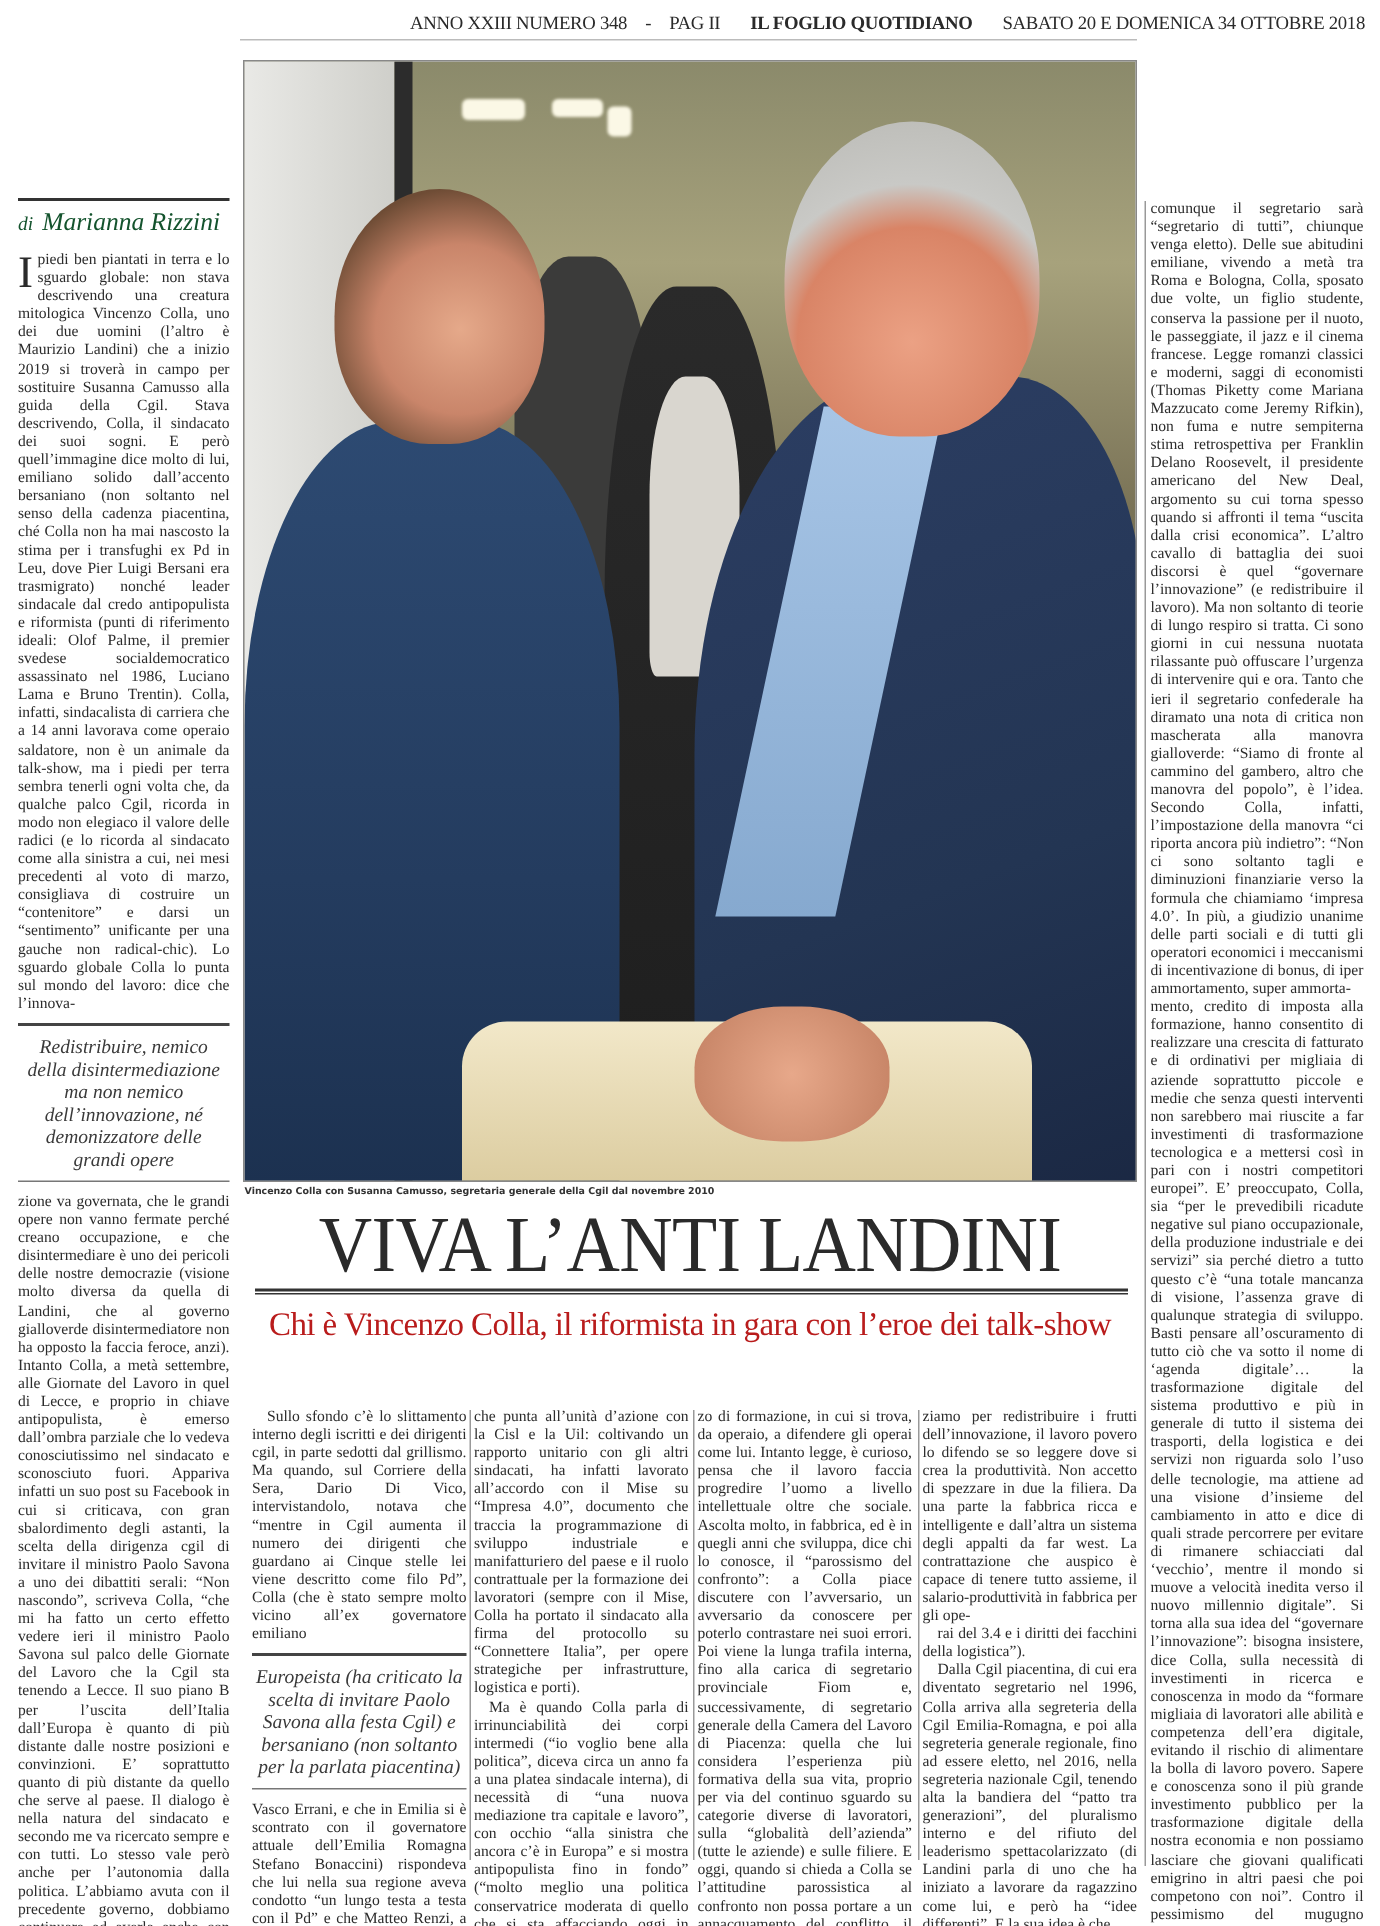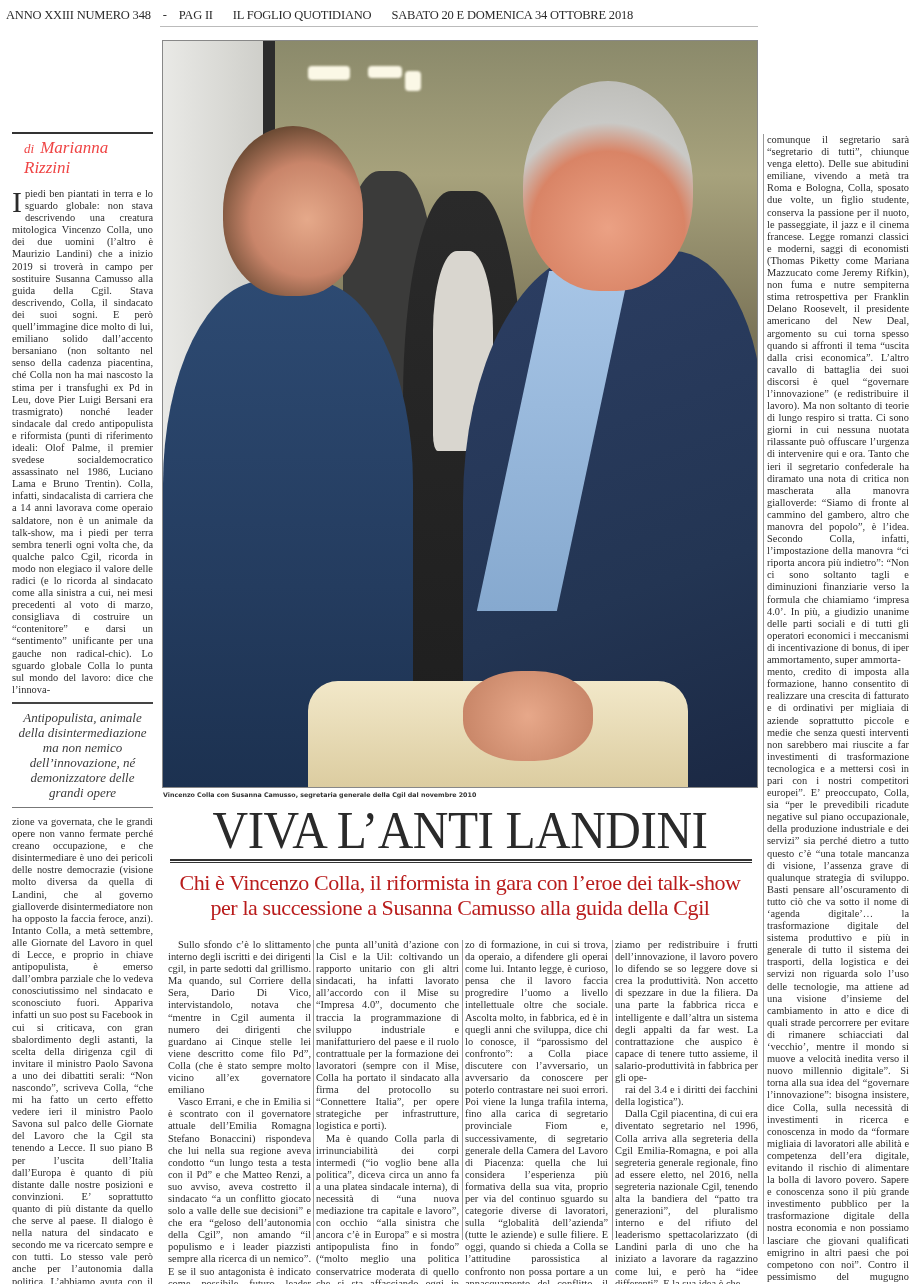--- a/index.html
+++ b/index.html
@@ -1,37 +1,37 @@
 <!DOCTYPE html>
 <html><head>
 <meta charset="utf-8">
 <style>
   * { box-sizing: border-box; margin: 0; padding: 0; }
   html, body { width: 920px; height: 1284px; background: #ffffff; overflow: hidden; }
   body { position: relative; font-family: "DejaVu Serif", "Liberation Serif", serif; color: #222; }
 
   .masthead {
     position: absolute; left: 0; top: 0; width: 916px; height: 30px;
-    display: flex; align-items: center; justify-content: flex-start;
+    display: flex; align-items: center; justify-content: flex-end;
     font-family: "Liberation Serif", serif; font-size: 12.5px; color: #2a2a2a;
   }
   .masthead span { margin: 0 6px; letter-spacing: -0.2px; }
-  .masthead .paper { font-weight: normal; margin: 0 14px; }
+  .masthead .paper { font-weight: bold; margin: 0 14px; }
   .mast-rule { position: absolute; left: 160px; top: 26px; width: 598px; height: 1px; background: #bbb; }
 
   .body-text {
     font-family: "Liberation Serif", serif;
     font-size: 10.4px; line-height: 12.1px; color: #2b2b2b;
     text-align: justify; hyphens: auto;
   }
 
   
   .col-left { position: absolute; left: 12px; top: 40px; width: 141px; }
   .col-left .top-rule { height: 2px; background: #333; margin-top: 92px; }
-  .byline { font-family: "Liberation Serif", serif; font-style: italic; font-size: 17px; color: #ef4444; margin: 4px 12px 10px; }
+  .byline { font-family: "Liberation Serif", serif; font-style: italic; font-size: 17px; color: #14532d; margin: 4px 0 10px; }
   .byline .di { font-size: 13px; margin-right: 6px; }
   .dropcap { float: left; font-size: 30px; line-height: 24px; margin: 2px 3px 0 0; font-family: "Liberation Serif", serif; }
 
   .pull {
     font-family: "Liberation Serif", serif; font-style: italic;
     color: #3a3a3a; text-align: center; line-height: 15px; font-size: 13px;
     border-top: 2px solid #444; border-bottom: 1px solid #777;
     padding: 6px 2px 7px; margin: 6px 0 8px;
   }
 
@@ -92,21 +92,21 @@
 <div class="mast-rule"></div>
 
 <div class="col-left">
   <div class="top-rule"></div>
   <div class="byline">
     <span class="di">di</span><span>Marianna Rizzini</span>
   </div>
   <div class="body-text">
     <span class="dropcap">I</span><span>piedi ben piantati in terra e lo sguardo globale: non stava descrivendo una creatura mitologica Vincenzo Colla, uno dei due uomini (l’altro è Maurizio Landini) che a inizio 2019 si troverà in campo per sostituire Susanna Camusso alla guida della Cgil. Stava descrivendo, Colla, il sindacato dei suoi sogni. E però quell’immagine dice molto di lui, emiliano solido dall’accento bersaniano (non soltanto nel senso della cadenza piacentina, ché Colla non ha mai nascosto la stima per i transfughi ex Pd in Leu, dove Pier Luigi Bersani era trasmigrato) nonché leader sindacale dal credo antipopulista e riformista (punti di riferimento ideali: Olof Palme, il premier svedese socialdemocratico assassinato nel 1986, Luciano Lama e Bruno Trentin). Colla, infatti, sindacalista di carriera che a 14 anni lavorava come operaio saldatore, non è un animale da talk-show, ma i piedi per terra sembra tenerli ogni volta che, da qualche palco Cgil, ricorda in modo non elegiaco il valore delle radici (e lo ricorda al sindacato come alla sinistra a cui, nei mesi precedenti al voto di marzo, consigliava di costruire un “contenitore” e darsi un “sentimento” unificante per una gauche non radical-chic). Lo sguardo globale Colla lo punta sul mondo del lavoro: dice che l’innova-</span>
   </div>
-  <div class="pull">Antipopulista, animale della disintermediazione ma non nemico dell’innovazione, né demonizzatore delle grandi opere</div>
+  <div class="pull">Redistribuire, nemico della disintermediazione ma non nemico dell’innovazione, né demonizzatore delle grandi opere</div>
   <div class="body-text">zione va governata, che le grandi opere non vanno fermate perché creano occupazione, e che disintermediare è uno dei pericoli delle nostre democrazie (visione molto diversa da quella di Landini, che al governo gialloverde disintermediatore non ha opposto la faccia feroce, anzi). Intanto Colla, a metà settembre, alle Giornate del Lavoro in quel di Lecce, e proprio in chiave antipopulista, è emerso dall’ombra parziale che lo vedeva conosciutissimo nel sindacato e sconosciuto fuori. Appariva infatti un suo post su Facebook in cui si criticava, con gran sbalordimento degli astanti, la scelta della dirigenza cgil di invitare il ministro Paolo Savona a uno dei dibattiti serali: “Non nascondo”, scriveva Colla, “che mi ha fatto un certo effetto vedere ieri il ministro Paolo Savona sul palco delle Giornate del Lavoro che la Cgil sta tenendo a Lecce. Il suo piano B per l’uscita dell’Italia dall’Europa è quanto di più distante dalle nostre posizioni e convinzioni. E’ soprattutto quanto di più distante da quello che serve al paese. Il dialogo è nella natura del sindacato e secondo me va ricercato sempre e con tutti. Lo stesso vale però anche per l’autonomia dalla politica. L’abbiamo avuta con il precedente governo, dobbiamo continuare ad averla anche con quello in carica”. (Risposta di Susanna Camusso, che un paio di settimane dopo, con la maggioranza della segreteria confederale, avrebbe indicato in Landini il suo successore: “Spero che la partita sul nuovo segretario non si giochi sui social o cavalcando l’onda delle tifoserie. La Cgil non è un luogo che si scala”). Fatto sta che dal momento in cui Camusso indicava Landini, già leader Fiom che una parte della sinistra-sinistra aveva un tempo sognato come leader in chiave anti Pd, non è stato più possibile tornare indietro. E dunque Colla, intervistato da Repubblica, commentava: “La scelta di Camusso rompe l’unità del sindacato, ma la battaglia non è finita… non devo ritirarmi a nulla né candidarmi a qualcosa. Spetta all’assemblea generale scegliere il prossimo segretario generale”.</div>
 </div>
 
 <div class="photo" aria-label="Vincenzo Colla e Susanna Camusso">
   <div class="wall-left"></div>
   <div class="frame"></div>
   <div class="ceil-light" style="left:145px; top:25px; width:42px; height:14px;"></div>
   <div class="ceil-light" style="left:205px; top:25px; width:34px; height:12px;"></div>
   <div class="ceil-light" style="left:242px; top:30px; width:16px; height:20px;"></div>
   <div class="bg-person" style="left:180px; top:130px; width:90px; height:260px; background:#3b3b3a;"></div>
@@ -120,25 +120,25 @@
   <div class="chair"></div>
   <div class="hand"></div>
 </div>
 <div class="caption">Vincenzo Colla con Susanna Camusso, segretaria generale della Cgil dal novembre 2010</div>
 
 <div class="headline">VIVA L’ANTI LANDINI</div>
 <div class="headline-rule1"></div>
 <div class="headline-rule2"></div>
 <div class="subhead">
   <div>Chi è Vincenzo Colla, il riformista in gara con l’eroe dei talk-show</div>
-  <div>per la successione a Susanna Camusso alla guida della Cgil</div>
 </div>
 
 <div class="lcol" style="left:168px;">
   <p class="body-text" style="text-indent:10px;">Sullo sfondo c’è lo slittamento interno degli iscritti e dei dirigenti cgil, in parte sedotti dal grillismo. Ma quando, sul Corriere della Sera, Dario Di Vico, intervistandolo, notava che “mentre in Cgil aumenta il numero dei dirigenti che guardano ai Cinque stelle lei viene descritto come filo Pd”, Colla (che è stato sempre molto vicino all’ex governatore emiliano</p>
+  <div class="pull">Europeista (ha criticato la scelta di invitare Paolo Savona alla festa Cgil) e bersaniano (non soltanto per la parlata piacentina)</div>
   <p class="body-text">Vasco Errani, e che in Emilia si è scontrato con il governatore attuale dell’Emilia Romagna Stefano Bonaccini) rispondeva che lui nella sua regione aveva condotto “un lungo testa a testa con il Pd” e che Matteo Renzi, a suo avviso, aveva costretto il sindacato “a un conflitto giocato solo a valle delle sue decisioni” e che era “geloso dell’autonomia della Cgil”, non amando “il populismo e i leader piazzisti sempre alla ricerca di un nemico”. E se il suo antagonista è indicato come possibile futuro leader “movimentista”, Colla è considerato l’uomo</p>
 </div>
 <div class="vrule" style="left:313px; top:940px; height:300px;"></div>
 
 <div class="lcol" style="left:316px;">
   <p class="body-text">che punta all’unità d’azione con la Cisl e la Uil: coltivando un rapporto unitario con gli altri sindacati, ha infatti lavorato all’accordo con il Mise su “Impresa 4.0”, documento che traccia la programmazione di sviluppo industriale e manifatturiero del paese e il ruolo contrattuale per la formazione dei lavoratori (sempre con il Mise, Colla ha portato il sindacato alla firma del protocollo su “Connettere Italia”, per opere strategiche per infrastrutture, logistica e porti).</p>
   <p class="body-text" style="text-indent:10px;">Ma è quando Colla parla di irrinunciabilità dei corpi intermedi (“io voglio bene alla politica”, diceva circa un anno fa a una platea sindacale interna), di necessità di “una nuova mediazione tra capitale e lavoro”, con occhio “alla sinistra che ancora c’è in Europa” e si mostra antipopulista fino in fondo” (“molto meglio una politica conservatrice moderata di quello che si sta affacciando oggi in Europa”) che il suo programma possibile si delinea. Il resto è la storia a ritroso dell’ex saldatore, figlio di madre operaia e padre muratore, entrambi berlingueriani. A ridosso del 1980 Vincenzo detto Enzo muove i primi passi da delegato sindacale, un momento importante del suo roman-</p>
 </div>
 <div class="vrule" style="left:462px; top:940px; height:300px;"></div>
 

